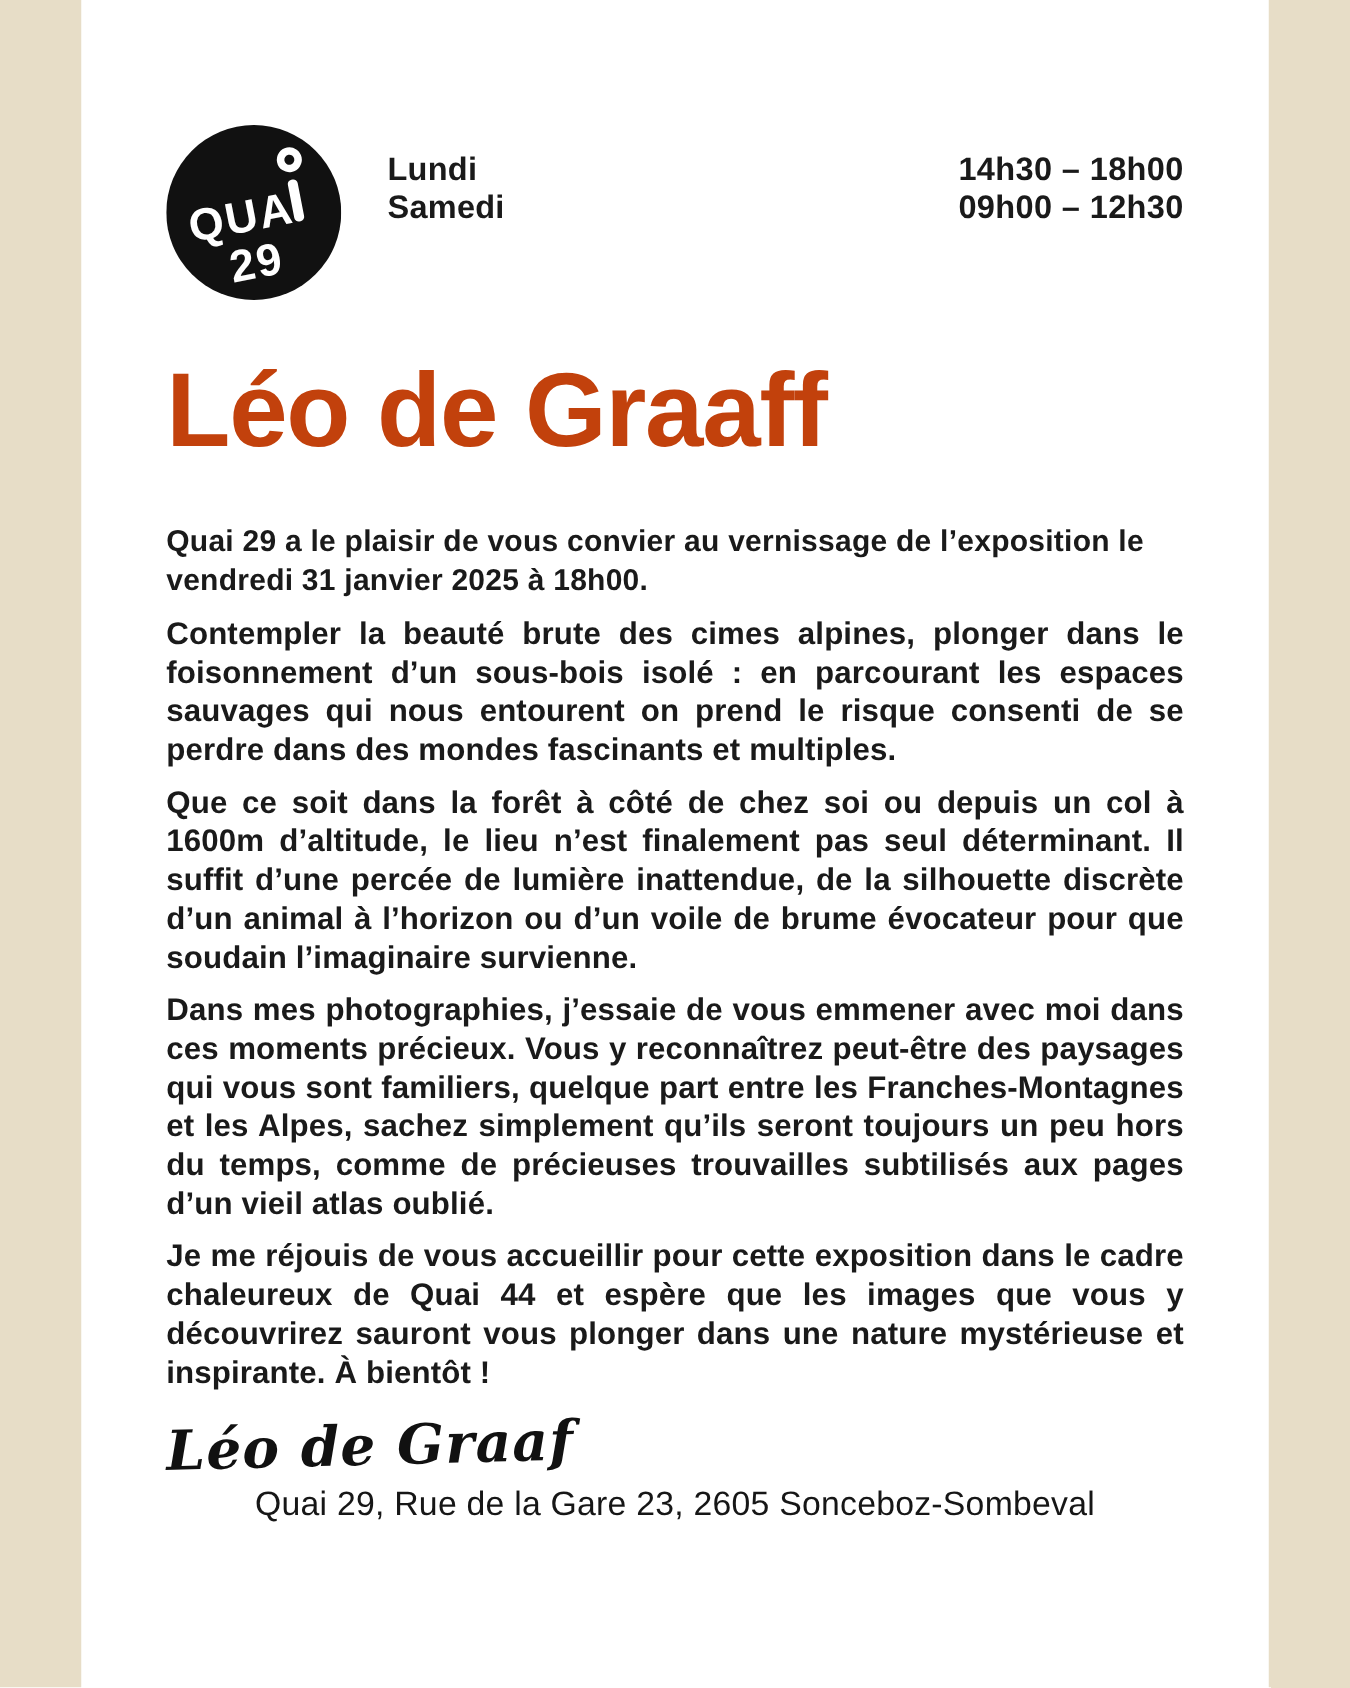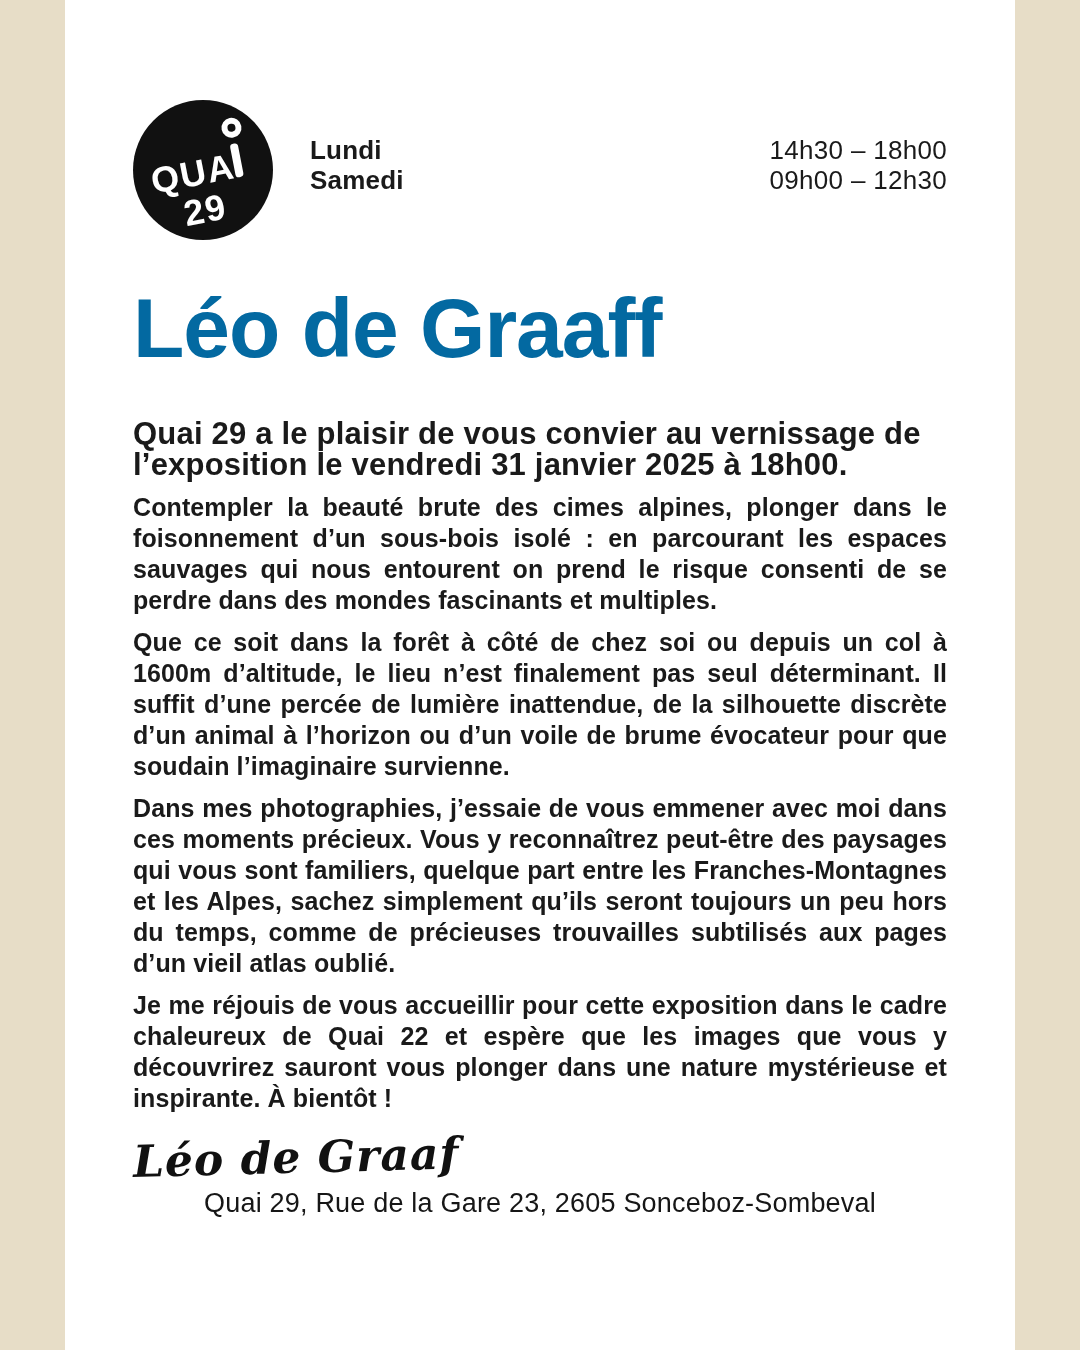--- a/index.html
+++ b/index.html
@@ -12,37 +12,37 @@
     color:#1a1a1a;
   }
   .stripe{position:absolute;top:0;bottom:0;width:65px;}
   .stripe.left{left:0;}
   .stripe.right{right:0;}
 
   .logo{position:absolute;left:133px;top:100px;width:140px;height:140px;}
 
   .hours{
     position:absolute;left:310px;top:120px;width:637px;
-    font-size:26px;line-height:30px;margin-top:15px;
+    font-size:26px;line-height:30px;
   }
   .hrow{display:flex;justify-content:space-between;}
   .hrow .day{font-weight:700;letter-spacing:.2px;}
-  .hrow .time{font-weight:400;letter-spacing:.3px;}
+  .hrow .time{font-weight:700;letter-spacing:.3px;}
 
   .main{
     position:absolute;left:133px;top:288px;width:814px;
   }
   h1.title{
     margin:0 0 50px 0;
     font-size:84px;line-height:80px;font-weight:700;
-    letter-spacing:-1px;color:#0369a1;
+    letter-spacing:-1px;color:#c2410c;
   }
   p.intro{
     margin:0 0 12px 0;
-    font-size:31px;line-height:31px;font-weight:700;
+    font-size:24px;line-height:31px;font-weight:700;
     letter-spacing:.2px;
   }
   p.body{
     margin:0 0 11px 0;
     font-size:25px;line-height:31px;font-weight:700;
     text-align:justify;letter-spacing:.1px;
   }
   .signature{
     margin-top:22px;
     font-family:"DejaVu Serif", serif;
@@ -87,21 +87,21 @@
       <span class="time">09h00 – 12h30</span>
     </div>
   </div>
 
   <div class="main">
     <h1 class="title">Léo de Graaff</h1>
     <p class="intro">Quai 29 a le plaisir de vous convier au vernissage de l’exposition le vendredi 31 janvier 2025 à 18h00.</p>
     <p class="body">Contempler la beauté brute des cimes alpines, plonger dans le foisonnement d’un sous-bois isolé : en parcourant les espaces sauvages qui nous entourent on prend le risque consenti de se perdre dans des mondes fascinants et multiples.</p>
     <p class="body">Que ce soit dans la forêt à côté de chez soi ou depuis un col à 1600m d’altitude, le lieu n’est finalement pas seul déterminant. Il suffit d’une percée de lumière inattendue, de la silhouette discrète d’un animal à l’horizon ou d’un voile de brume évocateur pour que soudain l’imaginaire survienne.</p>
     <p class="body">Dans mes photographies, j’essaie de vous emmener avec moi dans ces moments précieux. Vous y reconnaîtrez peut-être des paysages qui vous sont familiers, quelque part entre les Franches-Montagnes et les Alpes, sachez simplement qu’ils seront toujours un peu hors du temps, comme de précieuses trouvailles subtilisés aux pages d’un vieil atlas oublié.</p>
-    <p class="body">Je me réjouis de vous accueillir pour cette exposition dans le cadre chaleureux de Quai 22 et espère que les images que vous y découvrirez sauront vous plonger dans une nature mystérieuse et inspirante. À bientôt !</p>
+    <p class="body">Je me réjouis de vous accueillir pour cette exposition dans le cadre chaleureux de Quai 44 et espère que les images que vous y découvrirez sauront vous plonger dans une nature mystérieuse et inspirante. À bientôt !</p>
     <div class="signature">Léo de Graaf</div>
   </div>
 
   <div class="footer">
     <div>Quai 29, Rue de la Gare 23, 2605 Sonceboz-Sombeval</div>
   </div>
 
 </div>
 
 </body></html>

